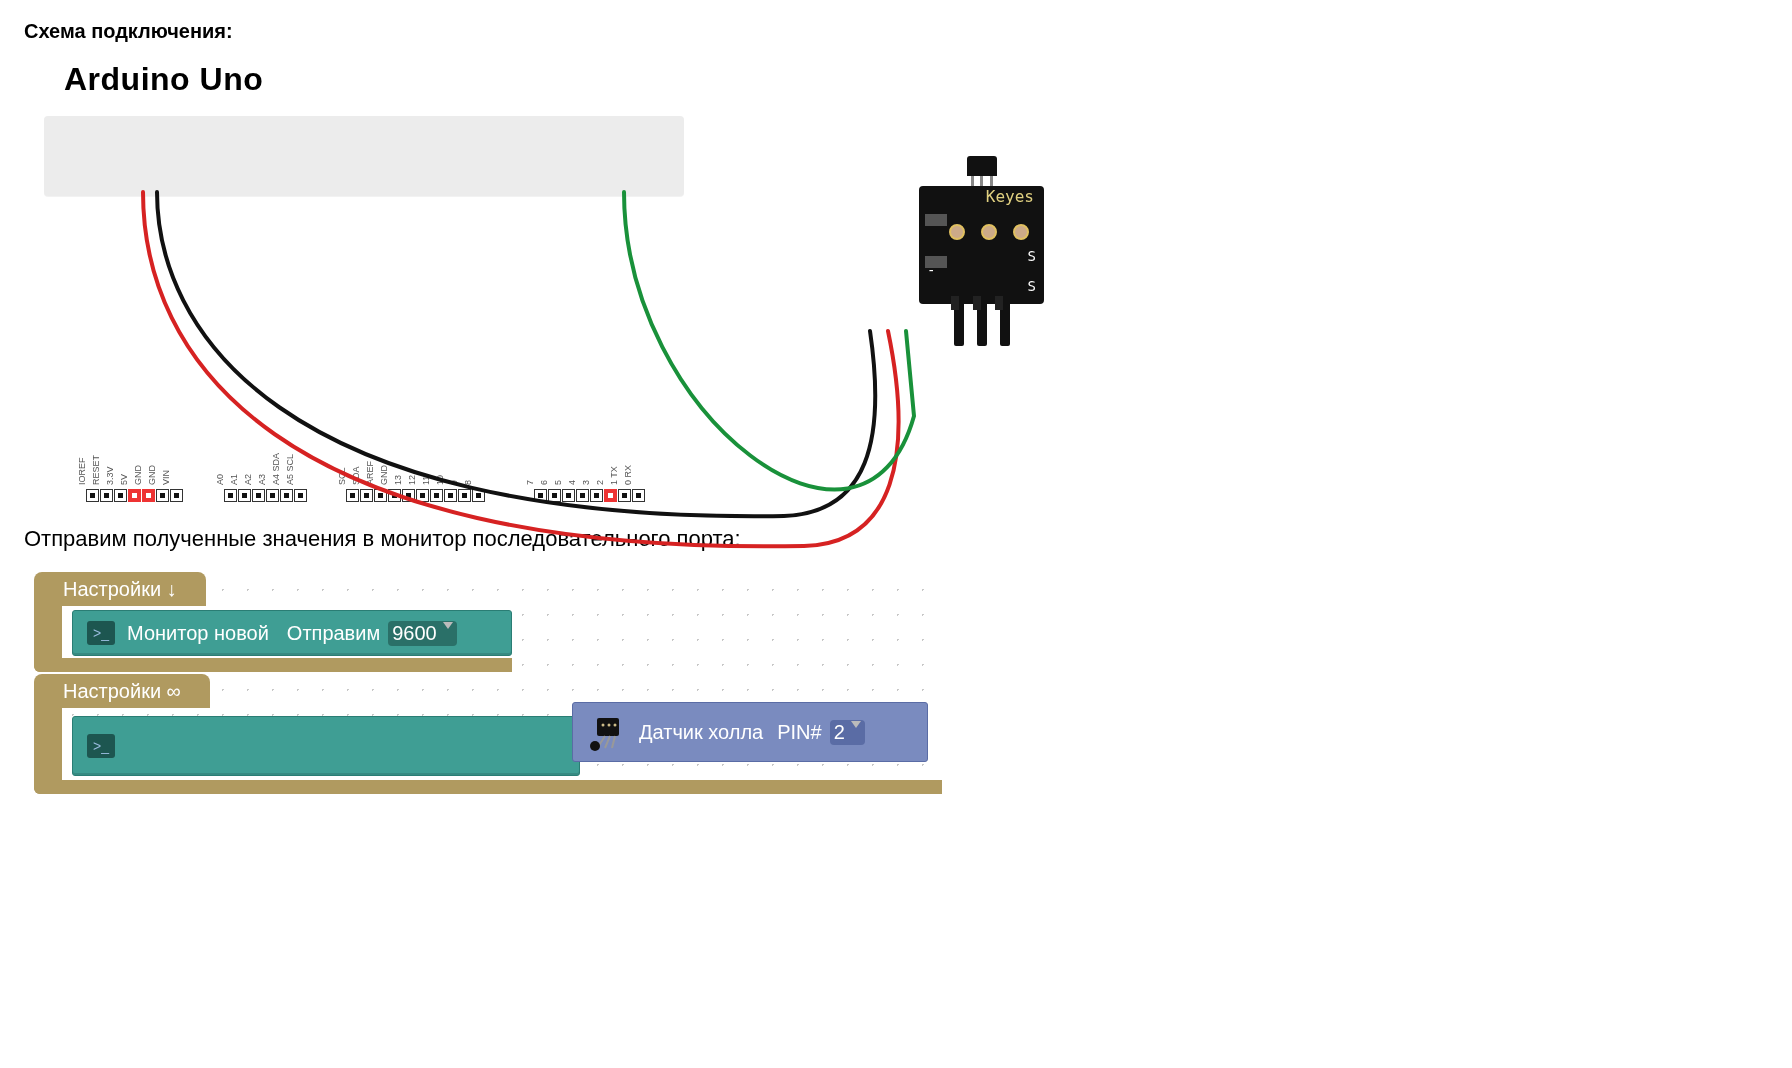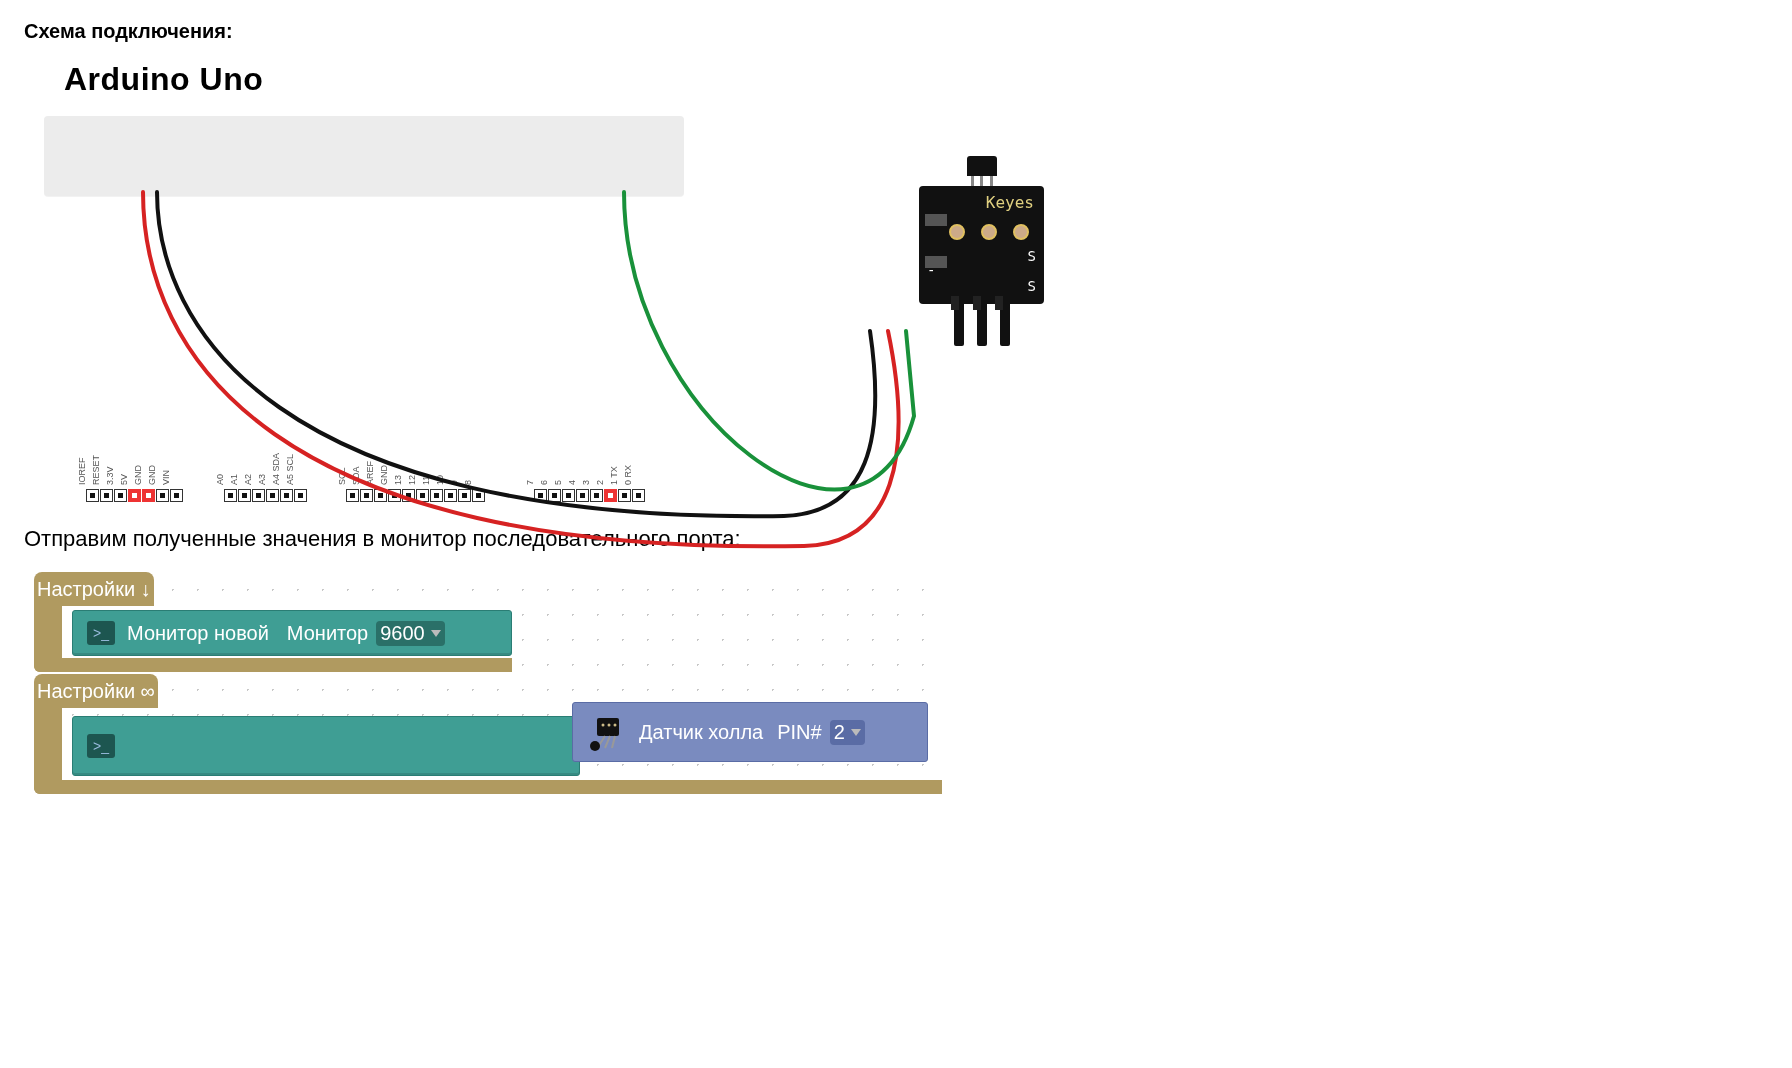--- a/index.html
+++ b/index.html
@@ -17,43 +17,43 @@
   .pin.hl{background:#e33;border-color:#e33}
   .pin.hl::after{background:#fff}
   .pinlbl{position:absolute;bottom:16px;left:50%;transform:rotate(-90deg) translateY(-6px);transform-origin:left bottom;font-size:9px;color:#555;white-space:nowrap}
   
   .sensor{position:absolute;top:40px;right:50px;width:125px;text-align:center}
   .trans{width:30px;height:38px;margin:0 auto -8px auto;position:relative}
   .tbody{width:30px;height:20px;background:#111;border-radius:3px 3px 0 0}
   .tlegs{display:flex;justify-content:space-between;width:22px;margin:0 auto}
   .tleg{width:3px;height:18px;background:#888}
   .pcb{width:125px;height:118px;background:#111;border-radius:4px;color:#fff;position:relative;font-family:monospace}
-  .pcb .brand{position:absolute;top:7px;right:10px;font-size:16px;color:#e0d080}
+  .pcb .brand{position:absolute;top:1px;right:10px;font-size:16px;color:#e0d080}
   .pcb .comp{position:absolute;width:22px;height:12px;background:#555}
   .pcb .holes{position:absolute;top:38px;left:30px;display:flex;gap:16px}
   .pcb .hole{width:12px;height:12px;border-radius:50%;background:#ca8;border:2px solid #e0c060}
   .pcb .s1{position:absolute;right:8px;top:62px;font-size:14px}
   .pcb .s2{position:absolute;right:8px;bottom:10px;font-size:14px}
   .pcb .minus{position:absolute;left:8px;bottom:26px;font-size:14px}
   .pinshdr{position:absolute;bottom:-6px;left:32px;display:flex;gap:14px}
   .mpin{width:8px;height:14px;background:#222}
   .leads{display:flex;gap:13px;justify-content:center;margin-top:-2px}
   .lead{width:10px;height:44px;background:#111;border-radius:0 0 2px 2px}
   
   .code-area{position:relative;width:900px;height:245px;background:#fff;margin-top:10px}
   .dotgrid{position:absolute;inset:0;background-image:radial-gradient(circle,#c8c8c8 1px,transparent 1px);background-size:25px 25px;background-position:11px 11px}
-  .hat{position:absolute;left:10px;background:#b09a60;color:#fff;font-size:20px;height:34px;line-height:34px;padding:0 3px;border-radius:8px 8px 0 0}
+  .hat{position:absolute;left:10px;background:#b09a60;color:#fff;font-size:20px;height:34px;line-height:34px;padding:0 29px;border-radius:8px 8px 0 0}
   .hat1{top:6px}
   .hat2{top:108px}
   .cwrap{position:absolute;left:10px;border-left:28px solid #b09a60;border-bottom:14px solid #b09a60;border-radius:0 0 0 6px}
   .cwrap1{top:40px;height:52px;width:450px}
   .cwrap2{top:142px;height:72px;width:880px}
   .block-teal{position:absolute;background:#3f9e94;color:#fff;font-size:20px;height:44px;display:flex;align-items:center;padding:0 14px;border:1px solid #2a7d74;border-radius:3px;box-shadow:inset 0 -2px 0 rgba(0,0,0,.12)}
   .block-teal .term{width:28px;height:24px;margin-right:12px;background:#1d5650;border-radius:3px;color:#9bd;display:flex;align-items:center;justify-content:center;font-size:14px}
-  .field{display:inline-flex;align-items:center;background:#2a7068;border-radius:4px;padding:1px 4px;margin-left:8px;color:#fff}
+  .field{display:inline-flex;align-items:flex-start;background:#2a7068;border-radius:4px;padding:1px 4px;margin-left:8px;color:#fff}
   .field .dd{width:0;height:0;margin-left:6px;border-left:5px solid transparent;border-right:5px solid transparent;border-top:7px solid #bbb}
   .block-blue{position:absolute;background:#7a8bbf;border:1px solid #5a6ca5;color:#fff;font-size:20px;height:58px;display:flex;align-items:center;padding:0 16px 0 8px;border-radius:3px}
   .blk-icon{width:48px;height:44px;margin-right:10px;display:flex;align-items:center;justify-content:center}
   .blk-icon svg{display:block}
   svg.wires{position:absolute;inset:0;overflow:visible;pointer-events:none}
 </style>
 </head>
 <body>
 
 <h1 class="heading">Схема подключения:</h1>
@@ -212,21 +212,21 @@
 
 <div class="code-area">
   <div class="dotgrid"></div>
 
   <div class="hat hat1">Настройки ↓</div>
   <div class="cwrap cwrap1"></div>
   <div class="block-teal" style="top:44px;left:48px;width:410px">
     <span class="term">&gt;_</span>
     <span>Монитор новой</span>
     <span style="width:18px"></span>
-    <span>Монитор</span>
+    <span>Отправим</span>
     <span class="field">
       <span>9600</span>
       <span class="dd"></span>
     </span>
   </div>
 
   <div class="hat hat2">Настройки ∞</div>
   <div class="cwrap cwrap2"></div>
   <div class="block-teal" style="top:150px;left:48px;width:478px;height:58px">
     <span class="term">&gt;_</span>

